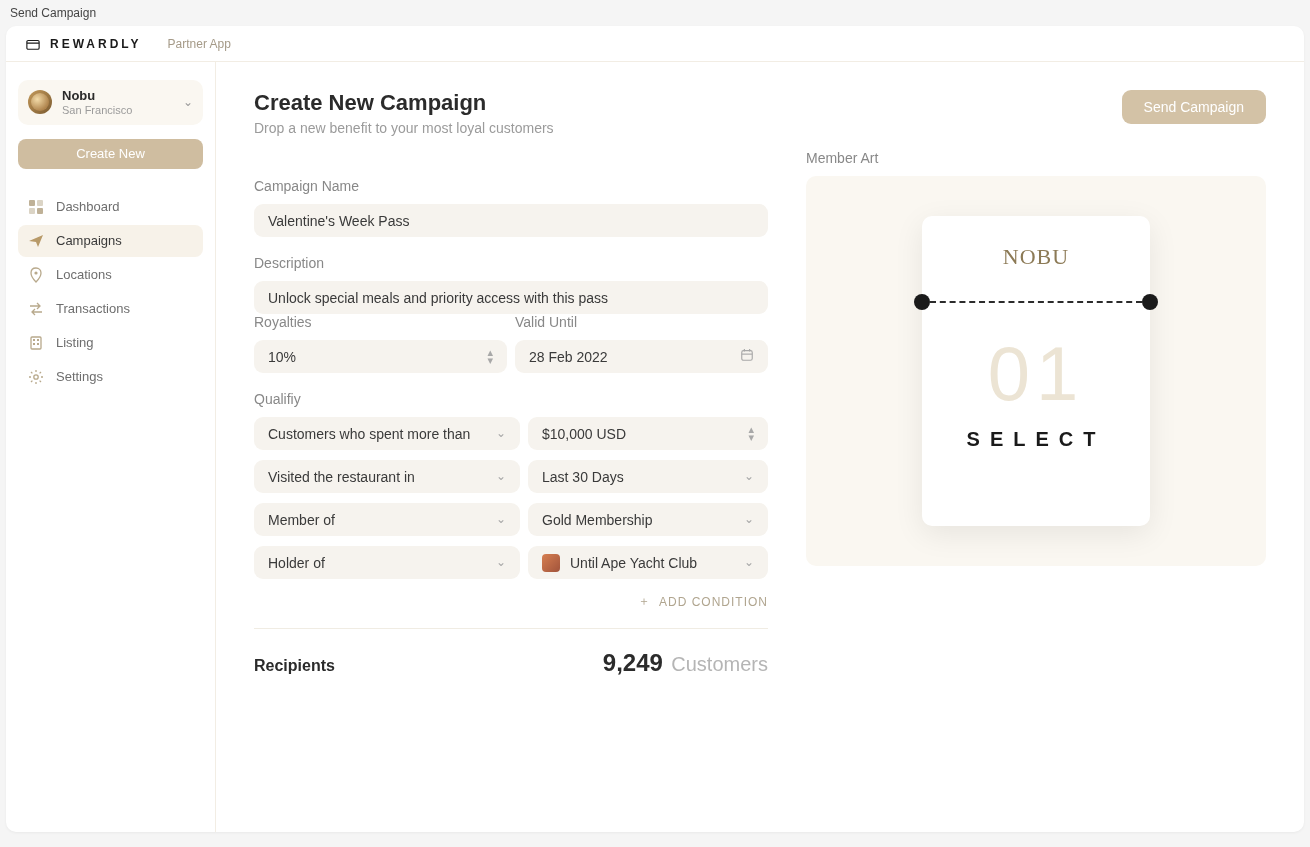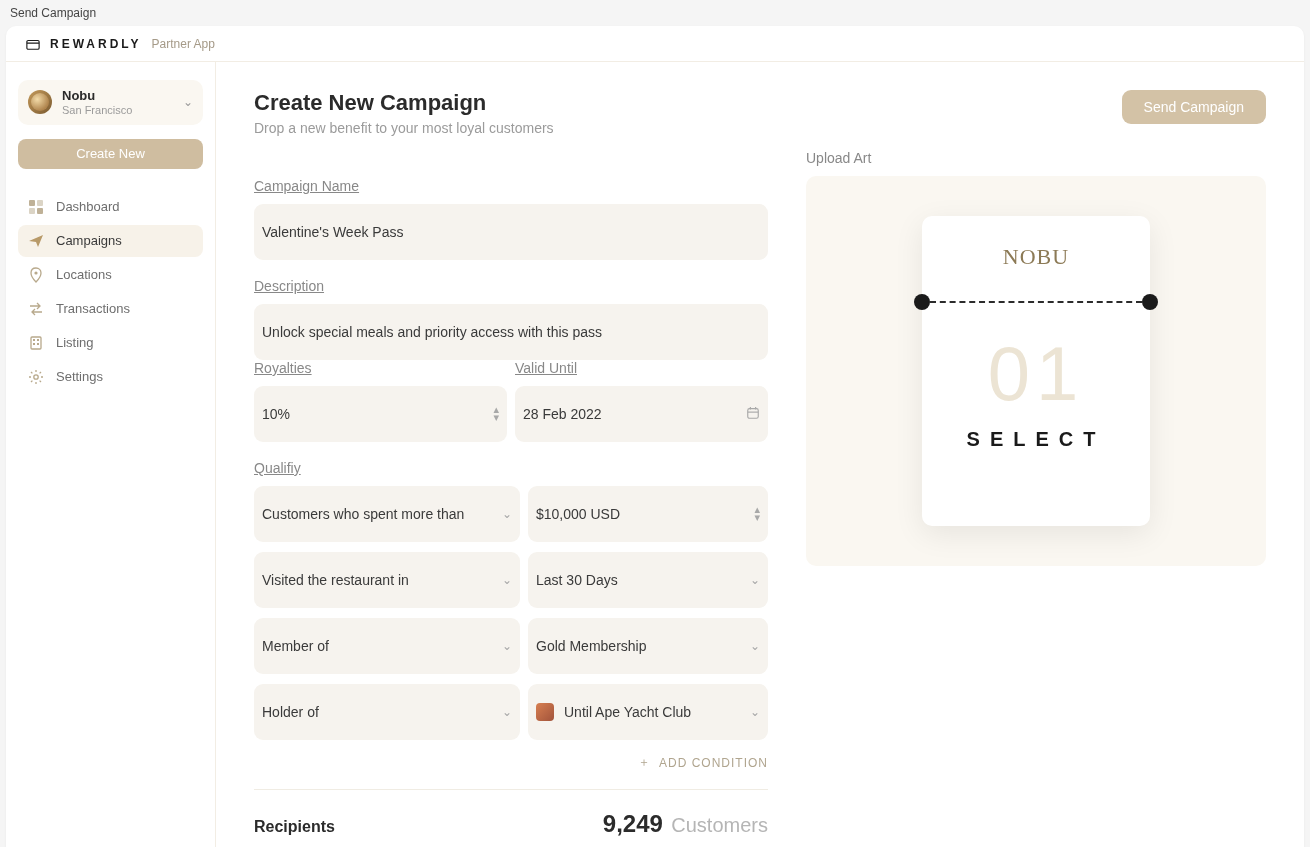--- a/index.html
+++ b/index.html
@@ -40,20 +40,21 @@
     }
     .brand-name {
       font-size: 12px;
       font-weight: 700;
       letter-spacing: 3px;
       color: #1a1a1a;
     }
     .brand-sub {
       font-size: 12px;
       color: #a59a88;
+      margin-left: 16px;
     }
     .body {
       display: flex;
       min-height: 770px;
     }
     .sidebar {
       width: 210px;
       border-right: 1px solid #f2ede4;
       padding: 18px 12px;
     }
@@ -161,30 +162,29 @@
       color: #fff;
       font-size: 14px;
       font-weight: 500;
       cursor: pointer;
     }
     .field-label {
       font-size: 14px;
       color: #888;
       margin-bottom: 10px;
       margin-top: 18px;
-      text-decoration: underline;
     }
     .field-label:first-child{ margin-top: 0; }
     .text-input, .select-box {
       width: 100%;
-      height: 56px;
+      height: 33px;
       border: none;
       border-radius: 9px;
       background: #f6f3ee;
-      padding: 0 8px;
+      padding: 0 14px;
       font-size: 14px;
       color: #3a3a3a;
       display: flex;
       align-items: center;
       justify-content: space-between;
     }
     .text-input.input-el {
       font-family: inherit;
       outline: none;
     }
@@ -532,21 +532,21 @@
             <span class="recipients-count">9,249</span>
             <span class="recipients-unit">Customers</span>
           </div>
         </div>
       </div>
 
       <div class="art-col">
         <div class="header-row" style="margin-bottom:26px; justify-content:flex-end;">
           <button class="send-btn">Send Campaign</button>
         </div>
-        <div class="art-label">Upload Art</div>
+        <div class="art-label">Member Art</div>
         <div class="art-drop">
           <div class="pass-card">
             <div class="pass-logo">NOBU</div>
             <div class="tear-line">
                 <div class="dashes"></div>
               </div>
             <div class="pass-num">01</div>
             <div class="pass-select">SELECT</div>
           </div>
         </div>

